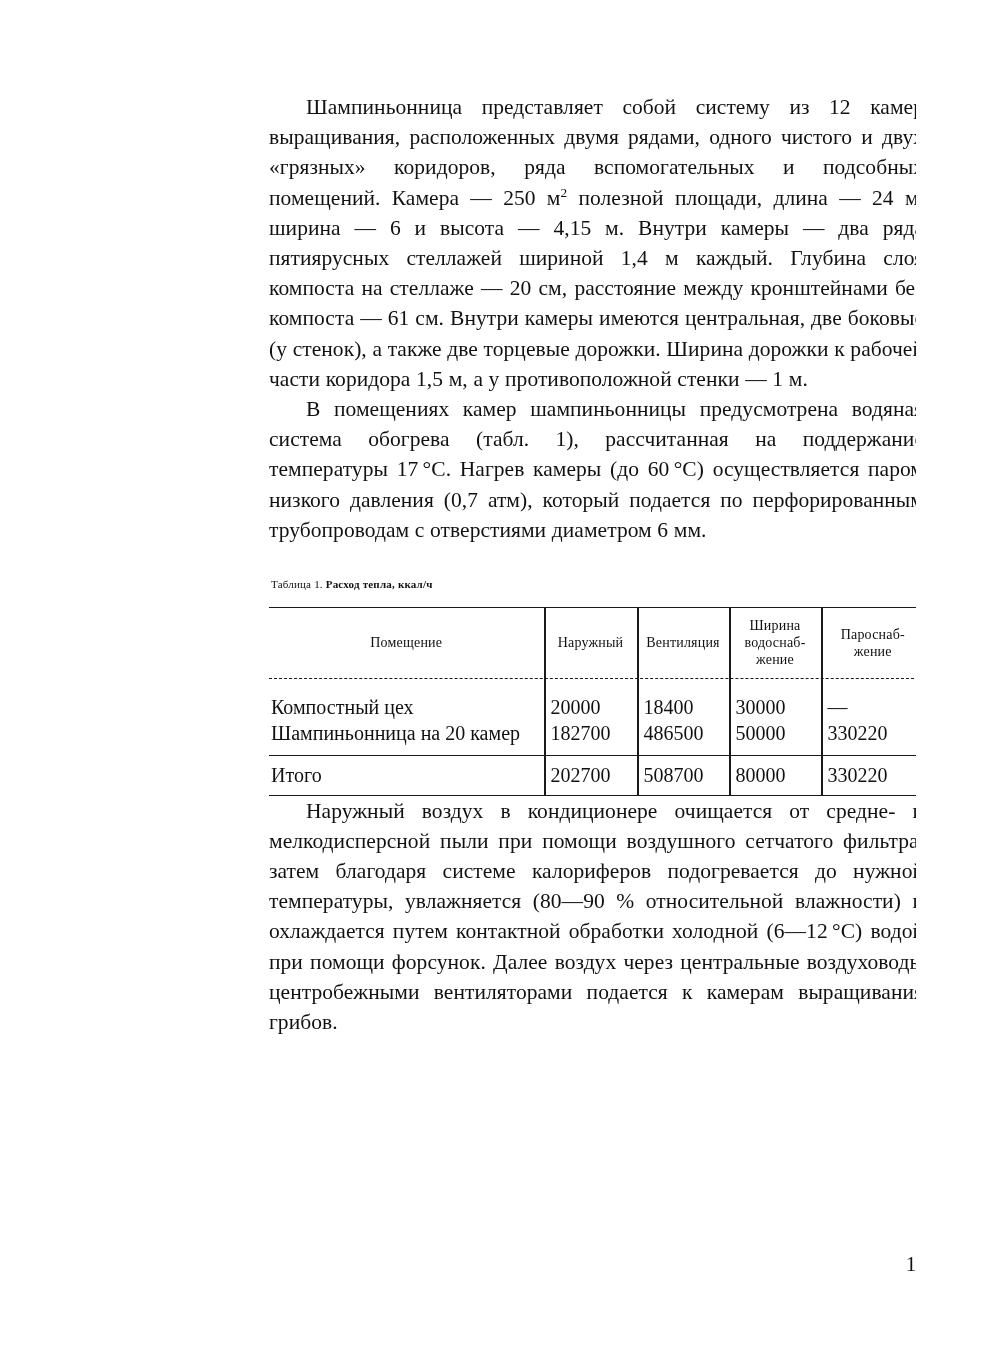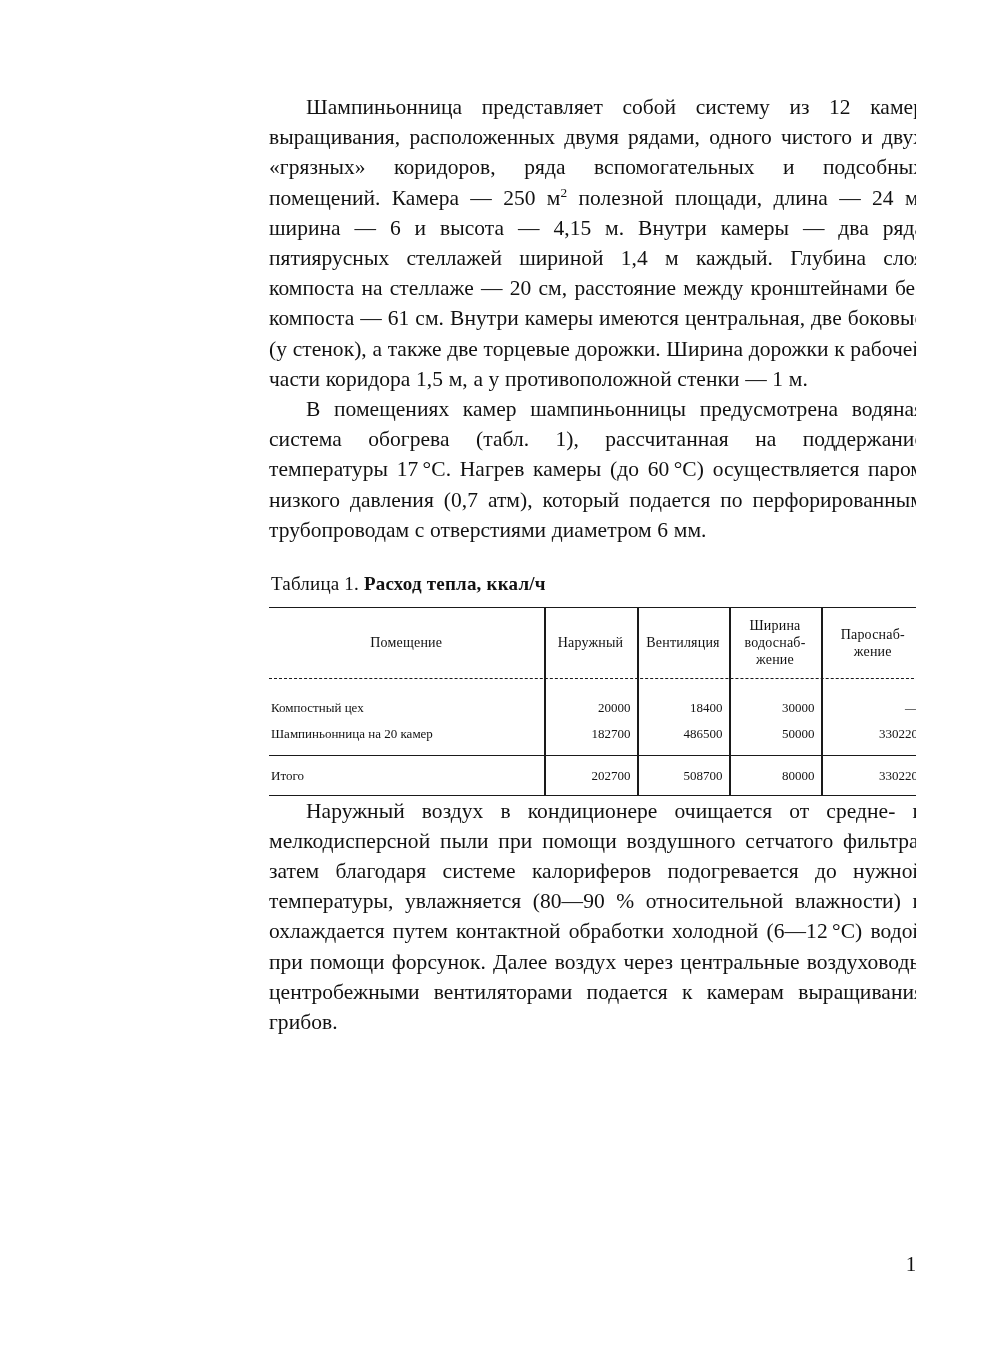--- a/index.html
+++ b/index.html
@@ -40,21 +40,21 @@
     vertical-align: super;
     line-height: 0;
   }
   .nbsp-tight { white-space: nowrap; }
 
   
   .table-block {
     margin-top: 29px;
   }
   .table-caption {
-    font-size: 19px;
+    font-size: 11px;
     line-height: 20px;
     margin: 0 0 13px 2px;
     letter-spacing: 0.2px;
     font-family: "Liberation Serif", "DejaVu Serif", serif;
   }
   .table-caption .cap-num { font-weight: normal; }
   .table-caption .cap-title { font-weight: bold; }
 
   table.heat {
     border-collapse: collapse;
@@ -74,28 +74,28 @@
     line-height: 17px;
     padding: 9px 4px 10px 4px;
     vertical-align: middle;
     text-align: center;
     letter-spacing: 0.2px;
   }
   table.heat thead tr.hdr th { border-left: 1.6px solid #1a1a1a; }
   table.heat thead tr.hdr th:first-child { border-left: none; }
 
   table.heat tbody td {
-    font-size: 13px;
+    font-size: 20px;
     line-height: 25.5px;
     padding: 0 6px;
     vertical-align: top;
     border-left: 1.6px solid #1a1a1a;
   }
   table.heat tbody td:first-child { border-left: none; }
-  table.heat tbody td.num { text-align: right; }
+  table.heat tbody td.num { text-align: left; }
   table.heat tbody td.lbl { text-align: left; padding-left: 2px; }
 
   tbody.body-rows tr.r-first td { padding-top: 16px; }
   tbody.body-rows tr.r-last  td { padding-bottom: 9px; }
   tbody.total-rows tr td { padding-top: 7px; padding-bottom: 6px; }
 
   .rule-top {
     position: relative;
     height: 0;
     border-top: 1.9px solid #1a1a1a;

